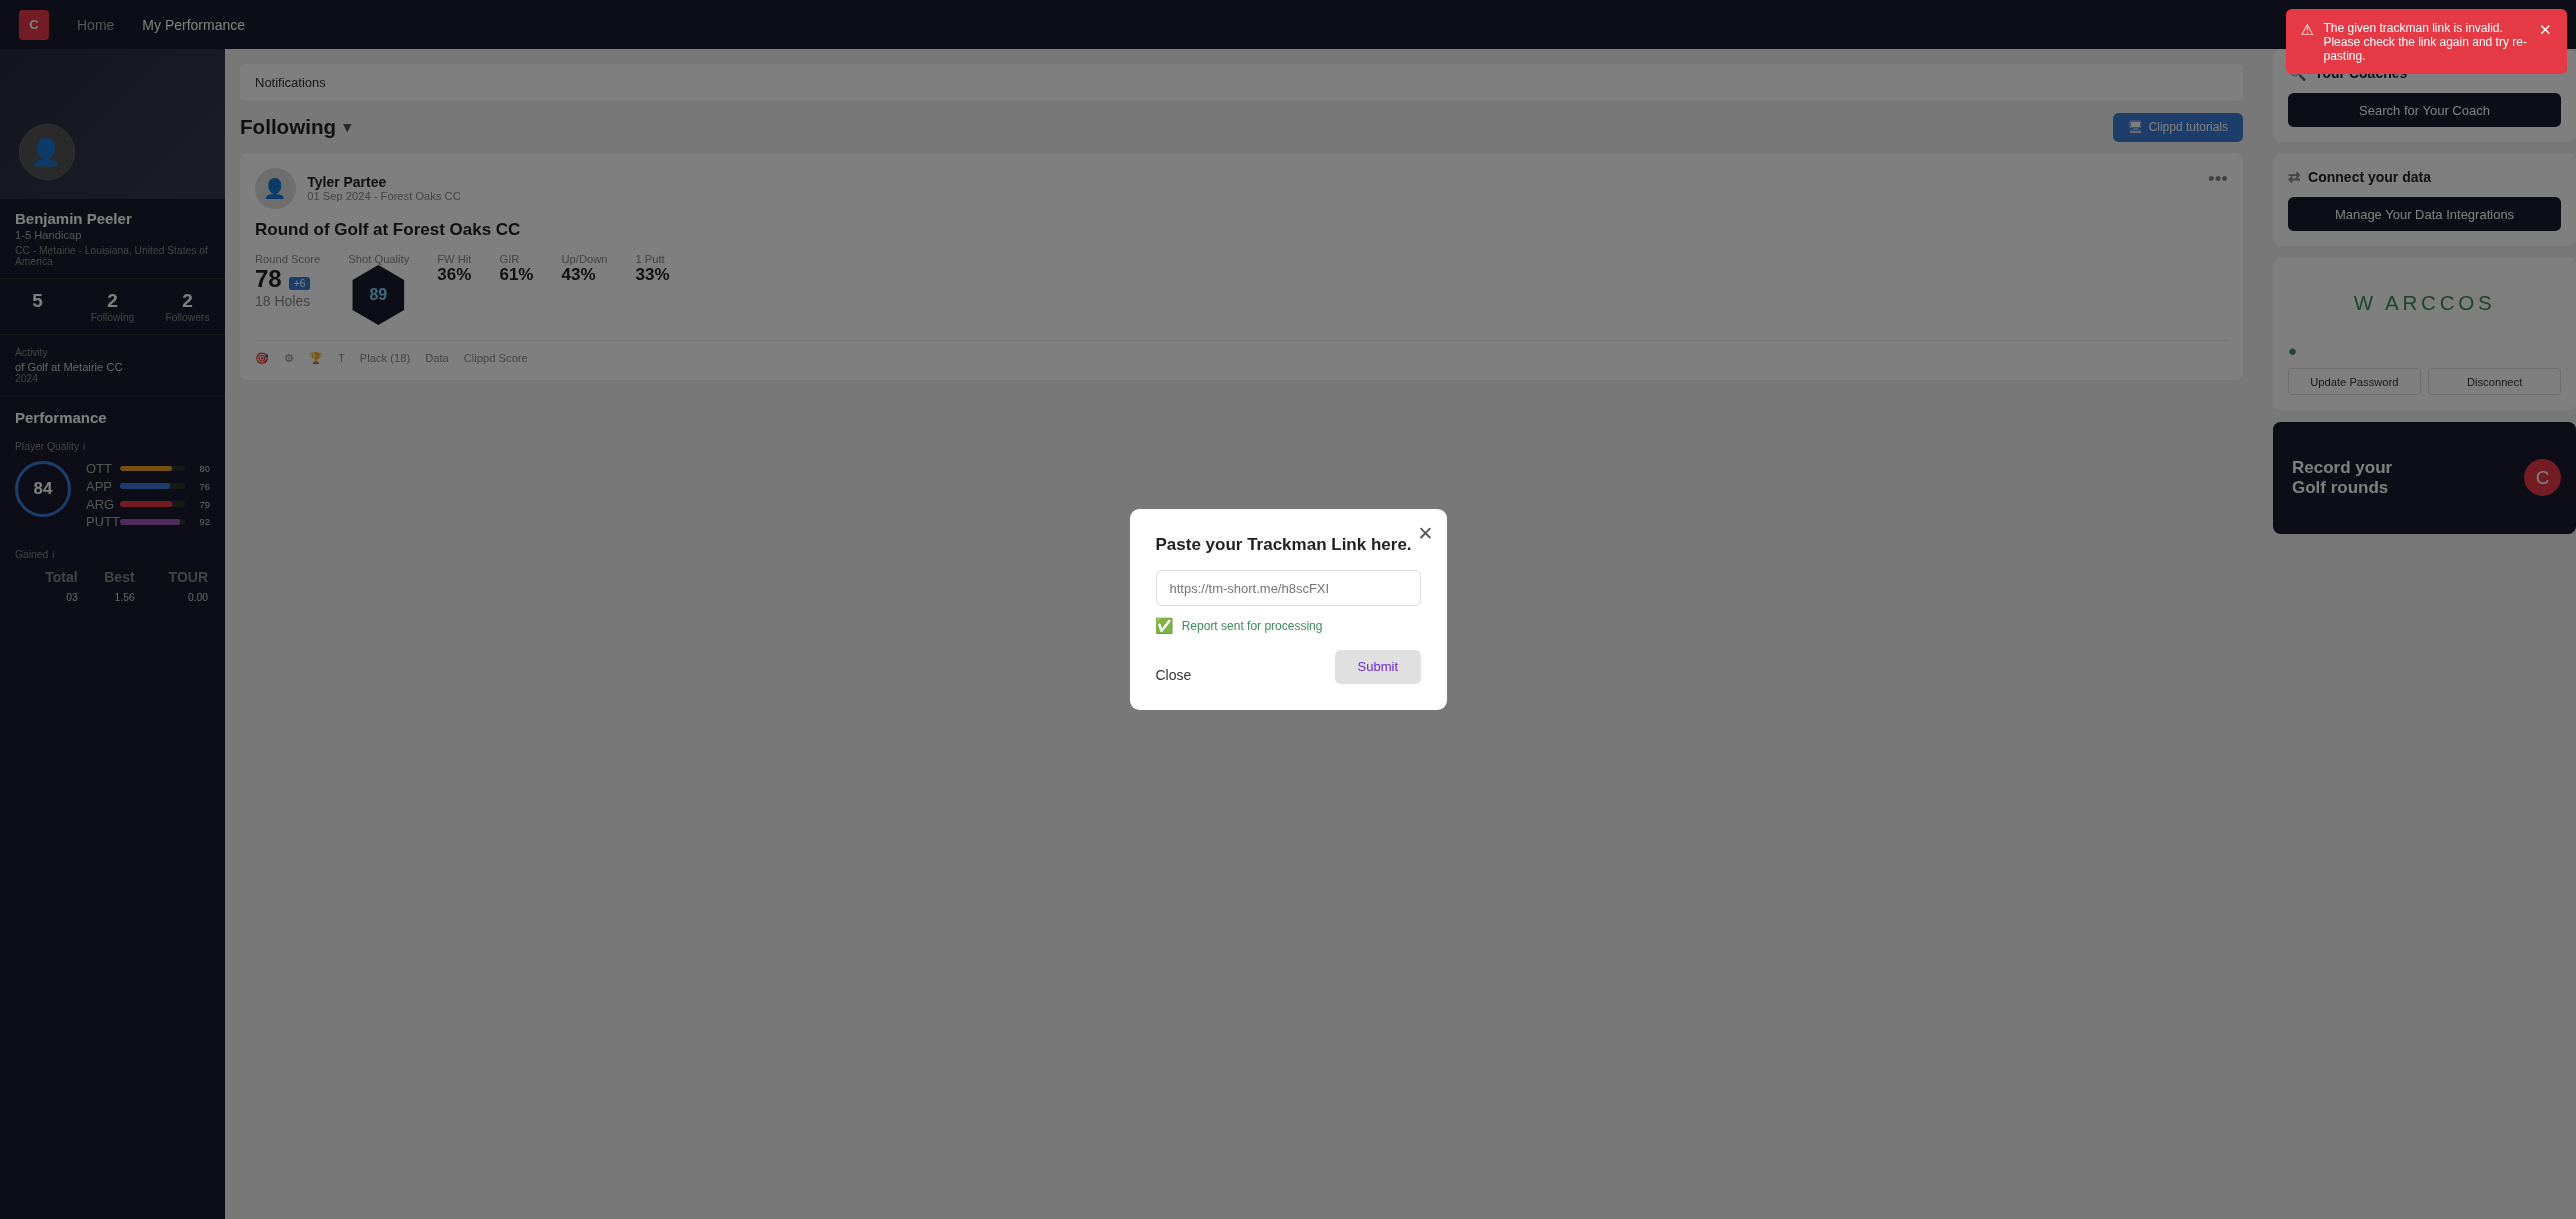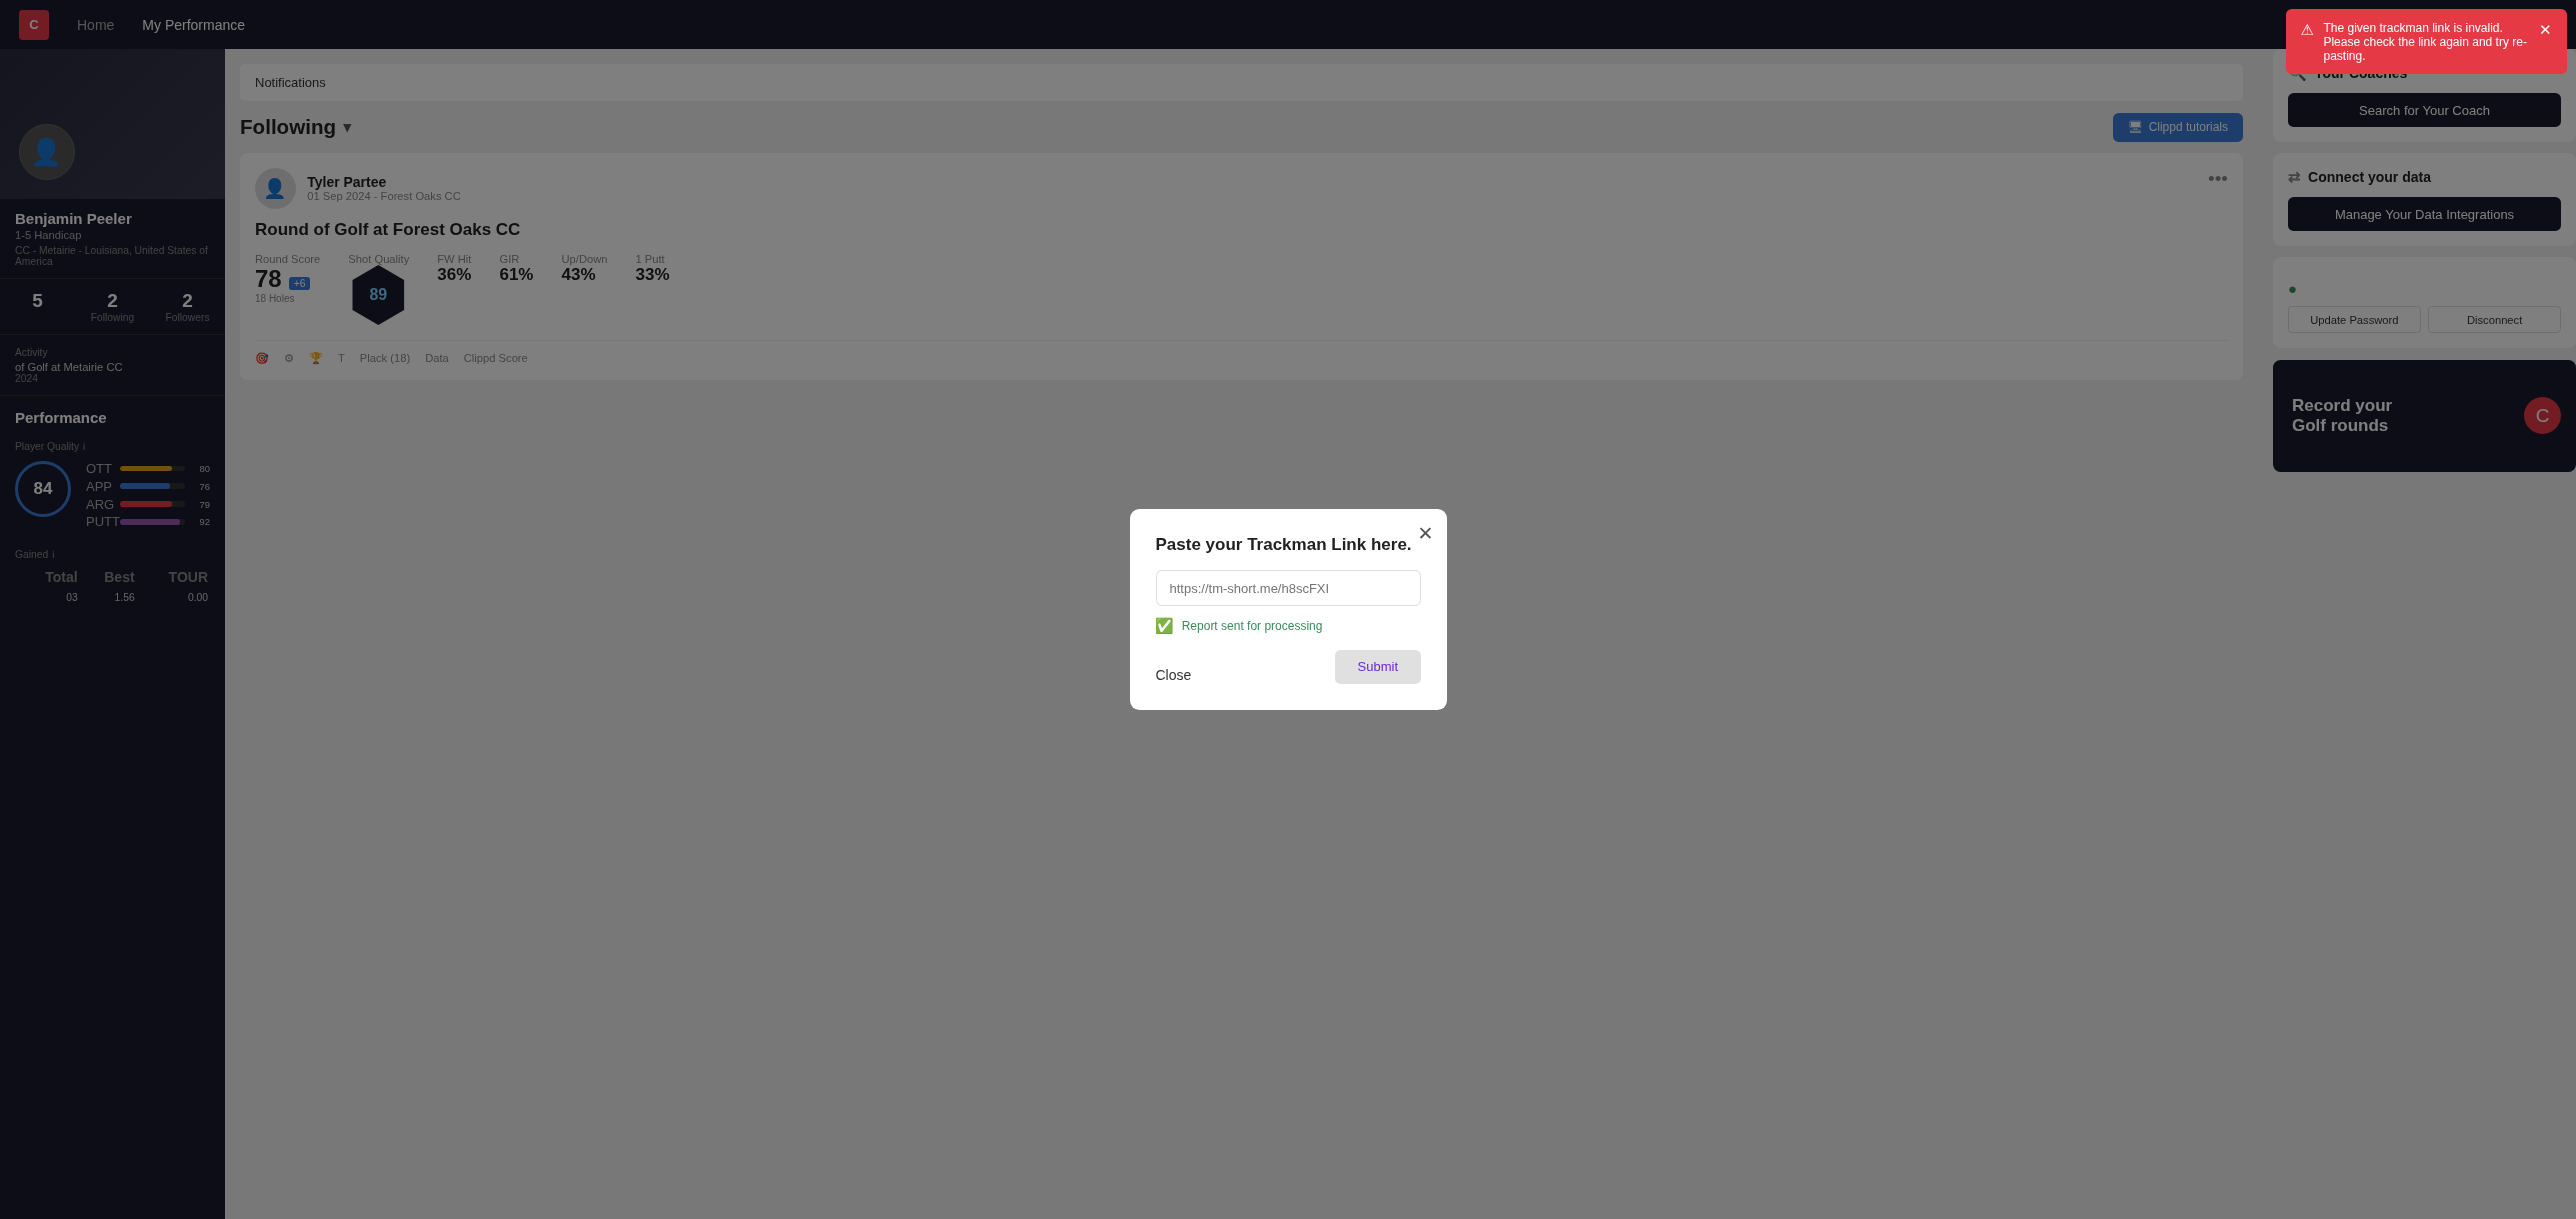--- a/index.html
+++ b/index.html
@@ -207,21 +207,21 @@
     .feed-stat-label { font-size: 11.2px; color: #888; }
     .feed-stat-val { font-size: 24px; font-weight: 700; color: #222; }
     .feed-stat-badge {
       background: #3a7bd5;
       color: white;
       font-size: 10.3px;
       border-radius: 2.8px;
       padding: 0.9px 4.7px;
       margin-left: 3.7px;
     }
-    .feed-stat-sub { font-size: 10px; color: #888; }
+    .feed-stat-sub { font-size: 14px; color: #888; }
     .shot-quality-hex {
       width: 60px; height: 60px;
       background: #1a1a2e;
       clip-path: polygon(50% 0%, 93% 25%, 93% 75%, 50% 100%, 7% 75%, 7% 25%);
       display: flex; align-items: center; justify-content: center;
       font-size: 16px; font-weight: 700; color: #7dd3fc;
     }
     .feed-metrics { display: flex; gap: 28px; }
     .feed-metric { }
     .feed-metric-label { font-size: 11.2px; color: #888; }
@@ -570,20 +570,21 @@
 
     <div class="widget-card">
       <div class="widget-title">
         <span class="widget-icon">⇄</span>
         <span>Connect your data</span>
       </div>
       <button class="connect-data-btn">Manage Your Data Integrations</button>
     </div>
 
     <div class="widget-card">
+      <div class="arccos-logo">W ARCCOS</div>
       <div class="arccos-connected">
         <span class="connected-dot">●</span>
       </div>
       <div class="arccos-actions">
         <button class="arccos-btn">Update Password</button>
         <button class="arccos-btn">Disconnect</button>
       </div>
     </div>
 
     <div class="capture-card">

